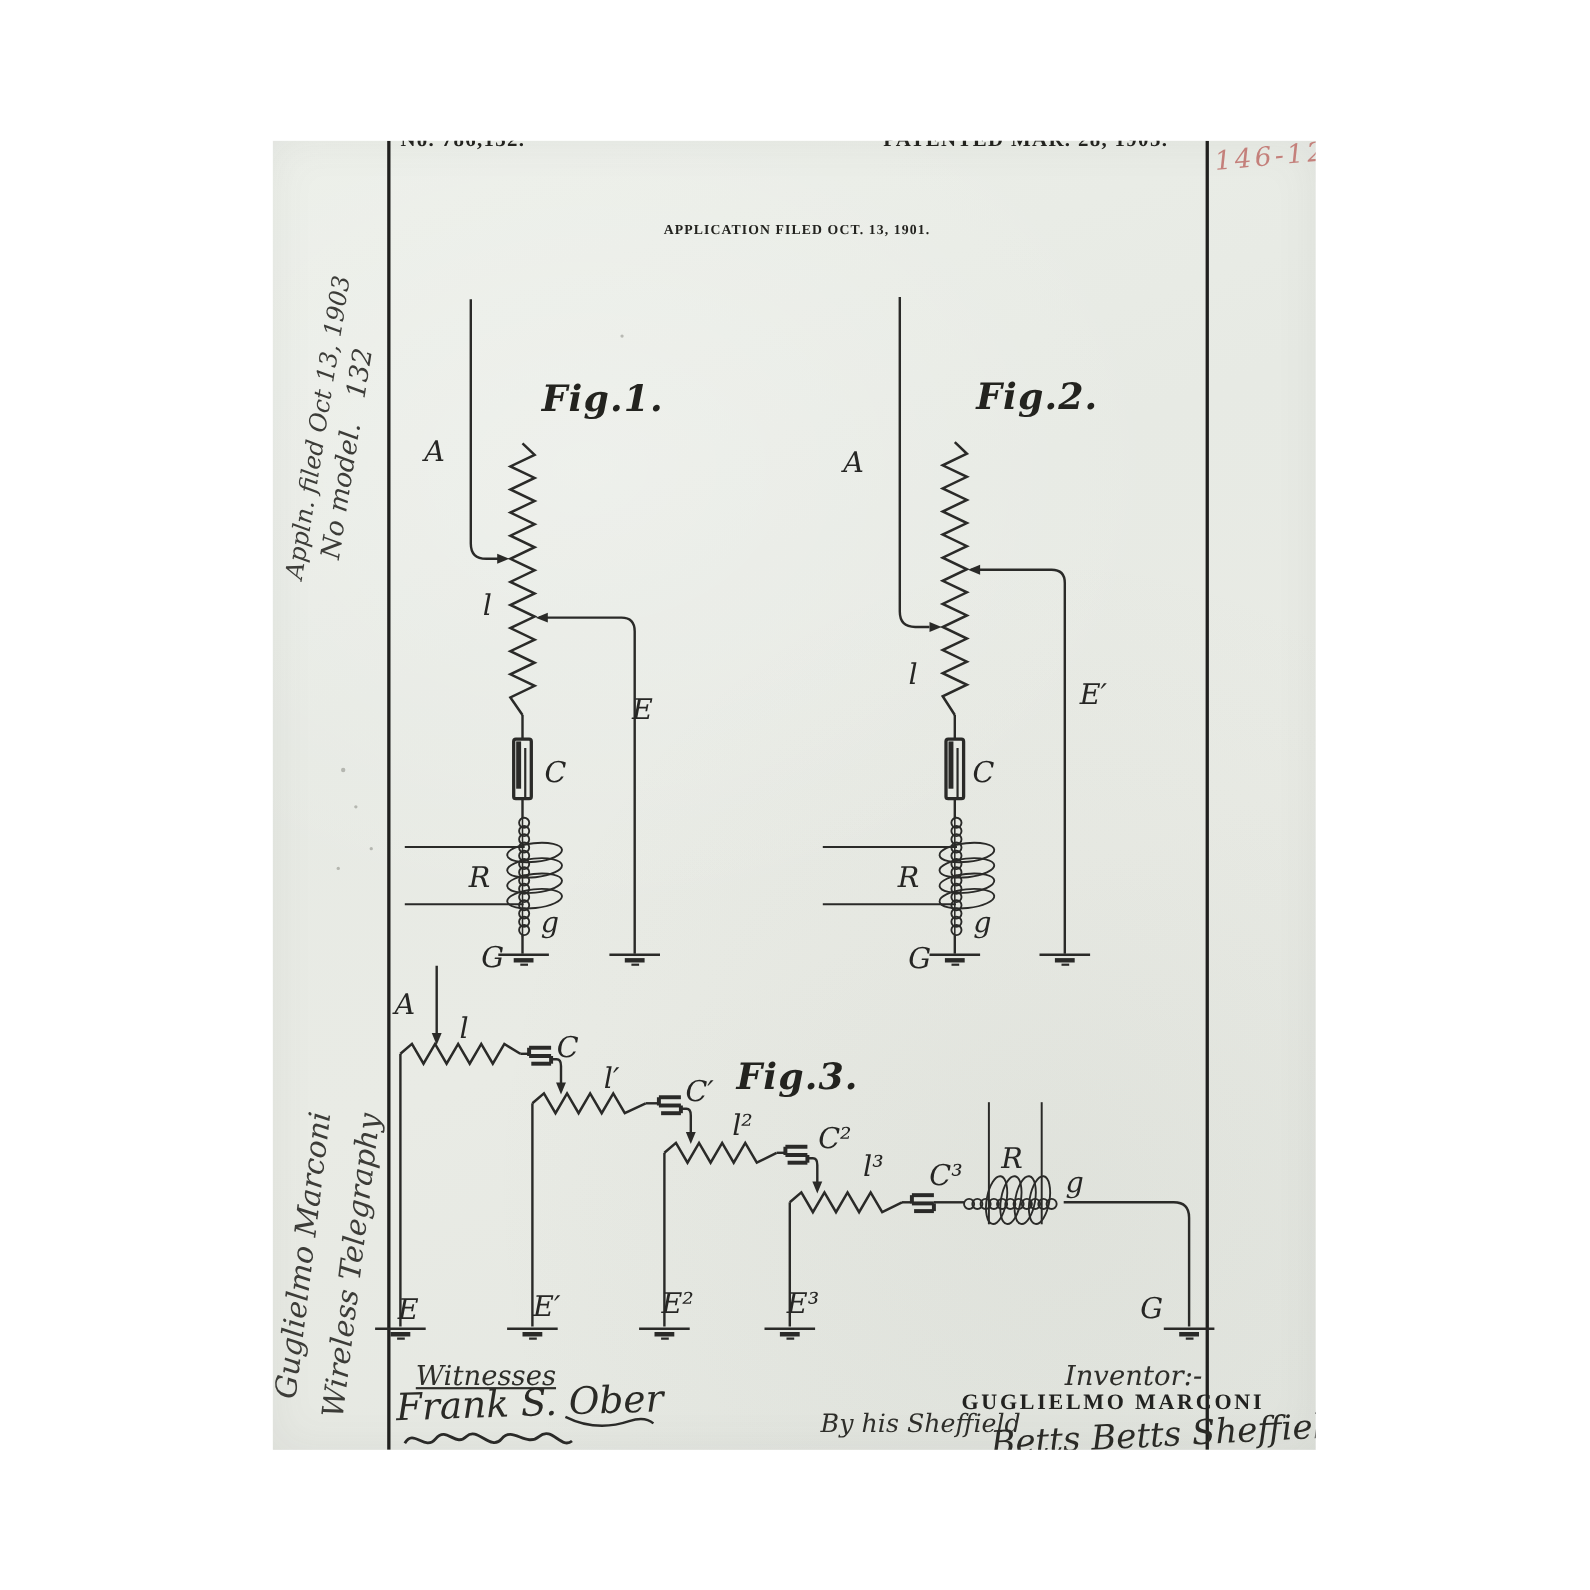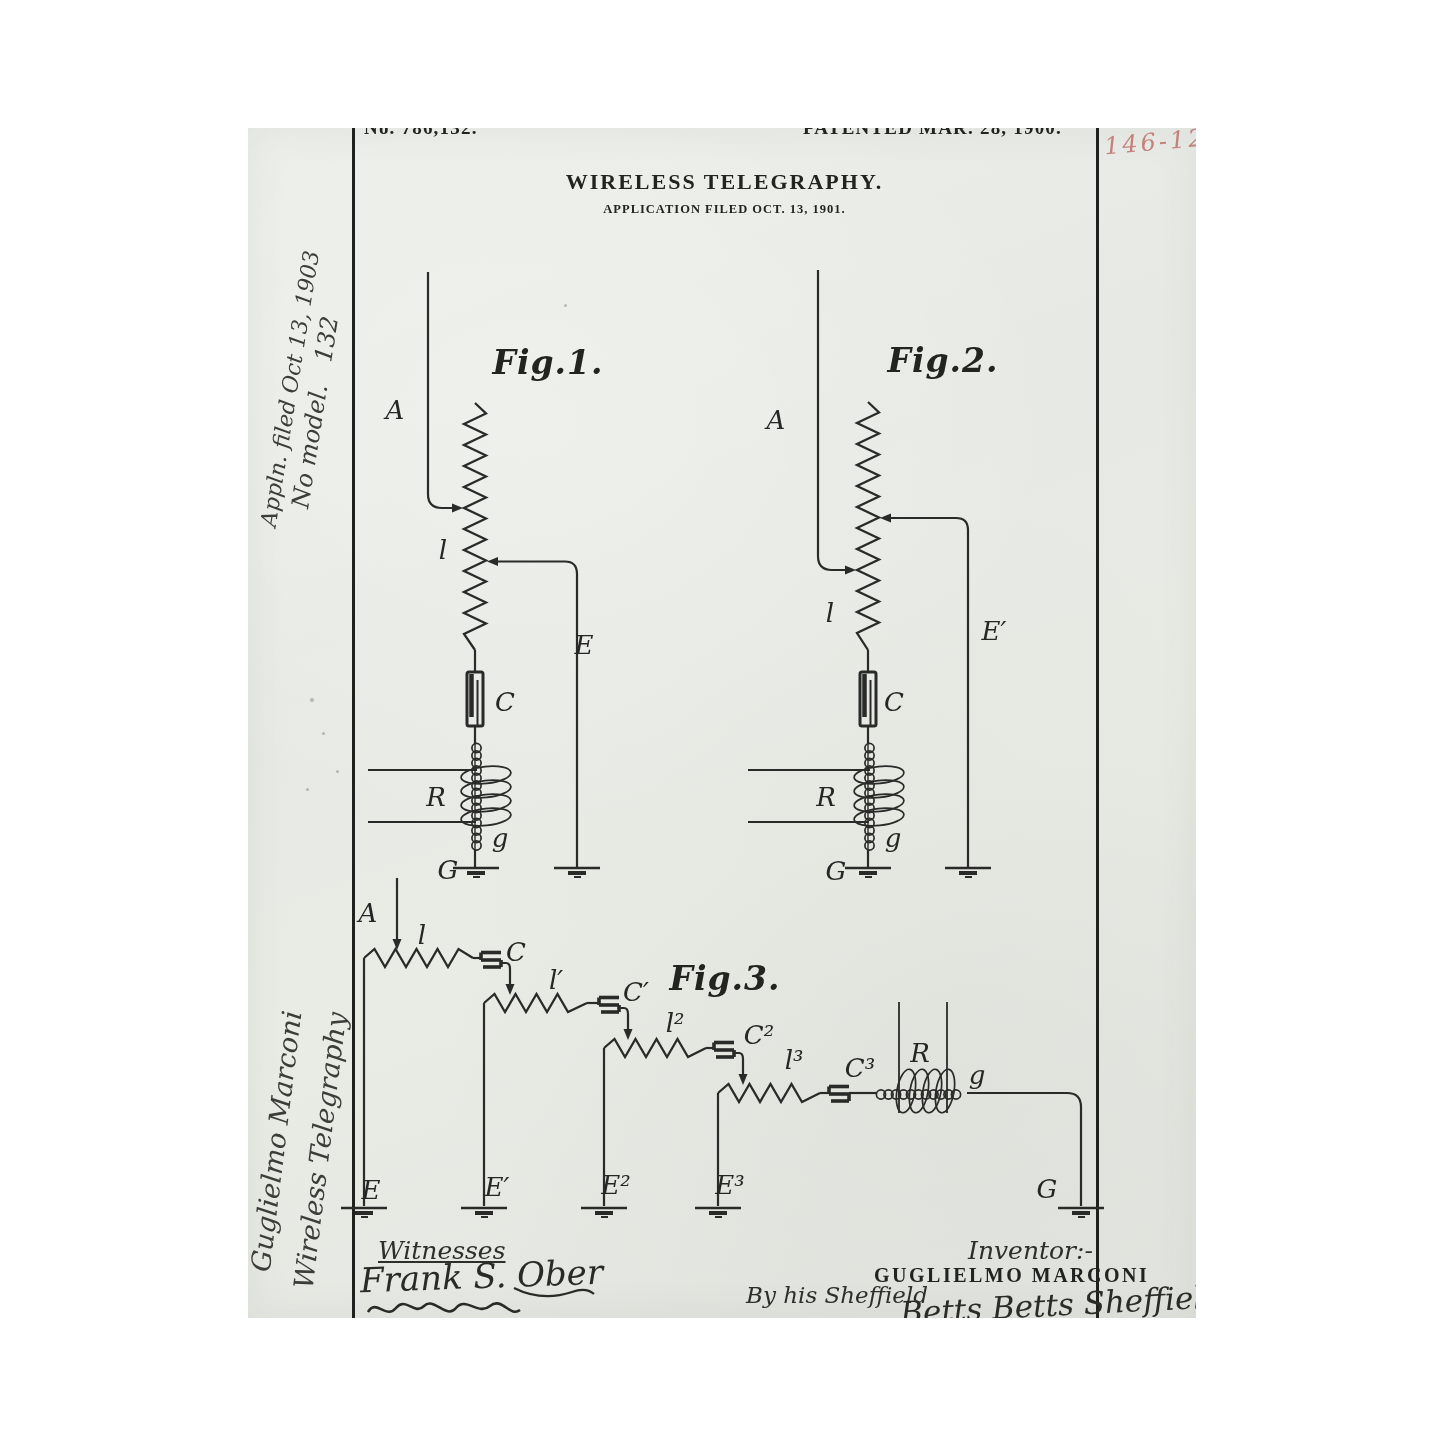--- a/index.html
+++ b/index.html
@@ -52,23 +52,22 @@
 </head>
 <body>
 
 <div class="canvas">
   <div class="paper">
 
     <div class="vline left"></div>
     <div class="vline right"></div>
 
     <div class="cutline cut-left">No. 786,132.</div>
-    <div class="cutline cut-right">PATENTED MAR. 28, 1900.</div>
-
-    <div class="headctr h-title">WIRELESS TELEGRAPHY.</div>
+    <div class="cutline cut-right">PATENTED MAR. 28, 1905.</div>
+
     <div class="headctr h-app">APPLICATION FILED OCT. 13, 1901.</div>
 
     <div class="rednote">146-12</div>
 
     <div class="mnote n1">Appln. filed Oct 13, 1903</div>
     <div class="mnote n2">No model.   132</div>
     <div class="mnote n3">Guglielmo Marconi</div>
     <div class="mnote n4">Wireless Telegraphy</div>
 
     <div class="speck" style="left:62px;top:570px;width:4px;height:4px;"></div>

